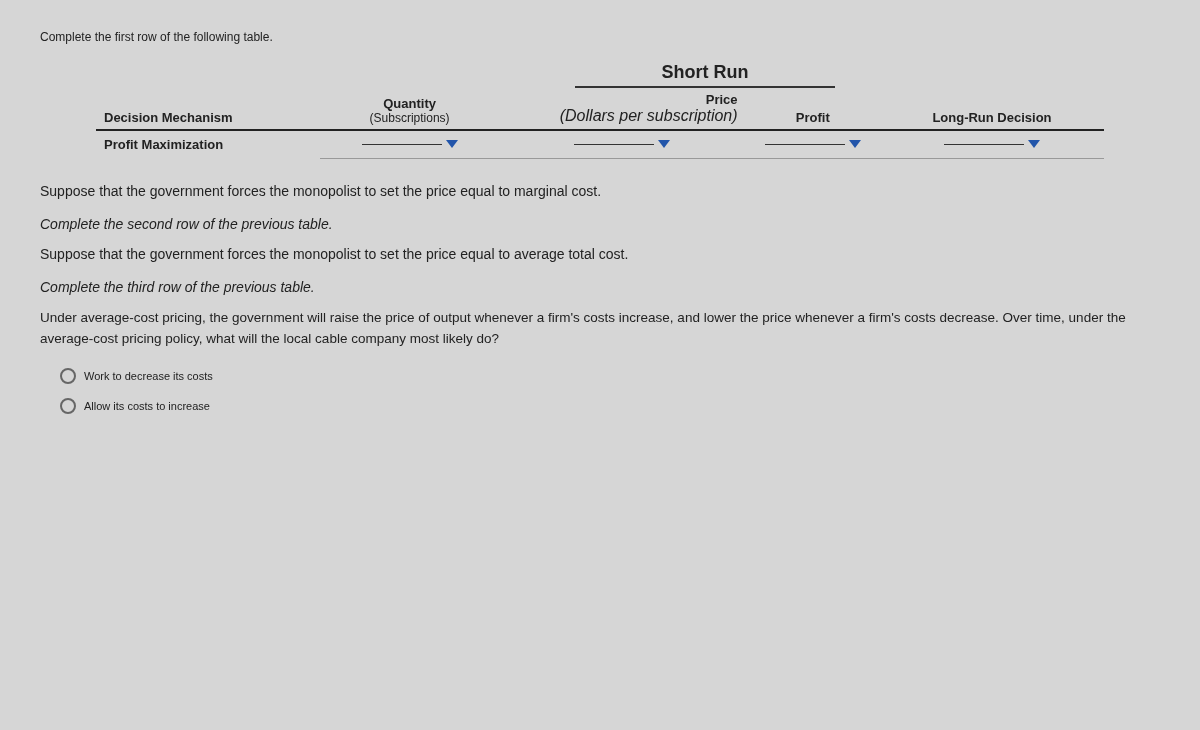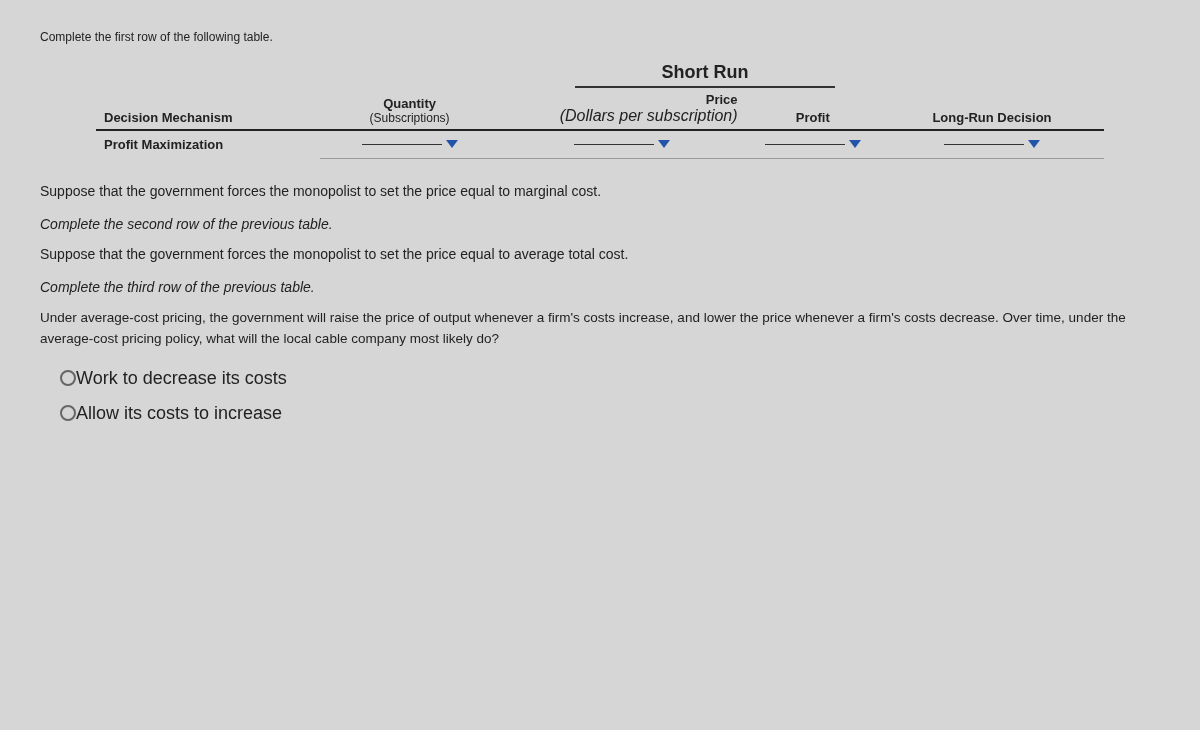--- a/index.html
+++ b/index.html
@@ -102,22 +102,23 @@
       margin-bottom: 18px;
       line-height: 1.6;
     }
     .radio-group {
       margin-left: 20px;
       margin-top: 8px;
     }
     .radio-item {
       display: flex;
       align-items: center;
+      gap: 8px;
       margin-bottom: 14px;
-      font-size: 18px;
+      font-size: 11px;
     }
     .radio-circle {
       width: 16px;
       height: 16px;
       border-radius: 50%;
       border: 2px solid #666;
       background: #d6d6d6;
       flex-shrink: 0;
     }
     th.pricing-mech-col {

